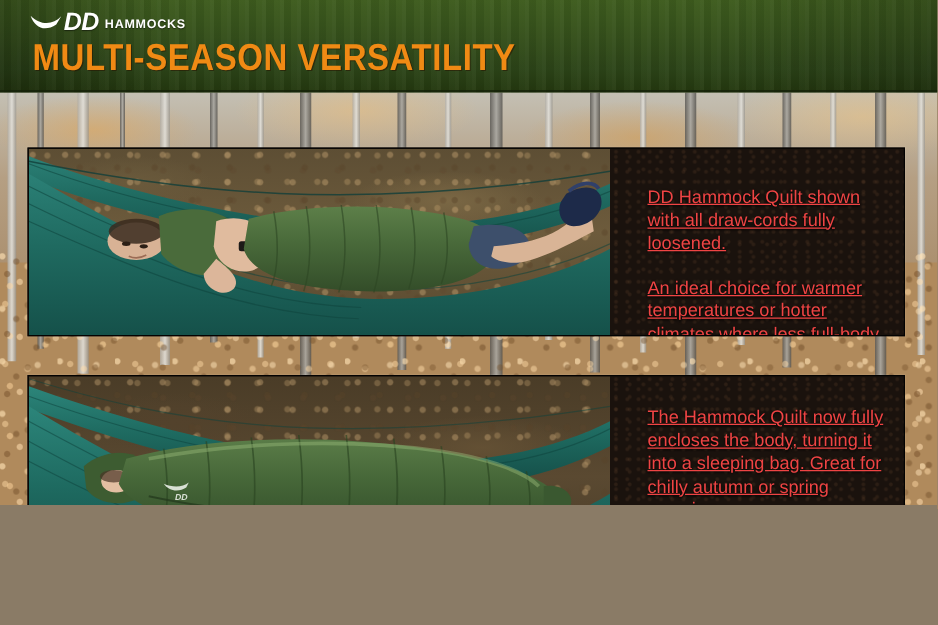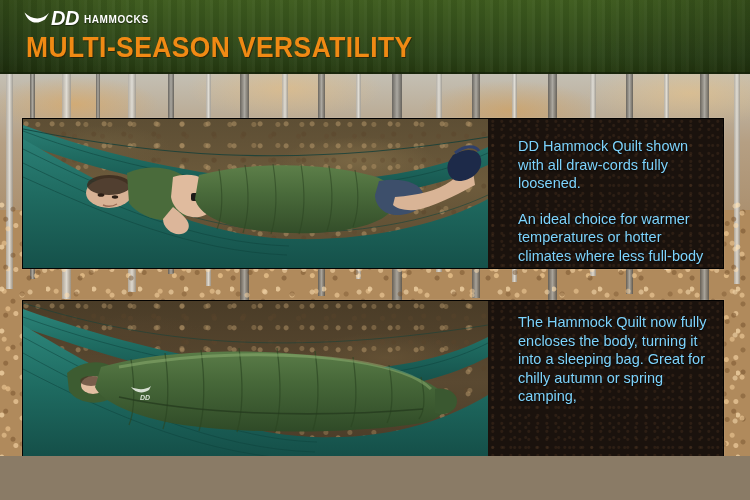--- a/index.html
+++ b/index.html
@@ -1,21 +1,21 @@
 <!DOCTYPE html>
 <html><head>
 <meta charset="utf-8">
 <style>
   html,body{margin:0;padding:0;}
   body{
     width:750px;height:500px;overflow:hidden;
     font-family:"Liberation Sans", sans-serif;
     background:#8a7b66;
   }
-  #stage{position:relative;width:750px;height:456px;overflow:hidden;}
+  #stage{position:relative;width:750px;height:404px;overflow:hidden;}
 
   
   .bg{position:absolute;inset:0;overflow:hidden;background:#9a8d7c;}
   .bg-sky{
     position:absolute;left:0;top:0;width:750px;height:230px;
     background:
       linear-gradient(to bottom,#cfd2d0 0%, #c4c0b4 32%, #b59f83 62%, #a98d6b 100%);
   }
   .bg-ground{
     position:absolute;left:0;top:210px;width:750px;height:290px;
@@ -153,23 +153,24 @@
     background:radial-gradient(ellipse 30px 28px at 50% 50%, #57b02a 0%, rgba(60,140,30,.0) 72%);
     opacity:.85;
   }
 
   
   .hammock{position:absolute;left:0;top:0;width:100%;height:100%;}
 
   
 
   .text-col{
-    position:absolute;top:0;right:0;height:100%;
-    color:#7dd3fc;
-    font-family:"Liberation Sans", sans-serif;
+    position:absolute;top:12px;right:0;height:100%;
+    color:#ef4444;
+    font-family:"Liberation Sans", sans-serif;
+    text-decoration:underline;
   }
   .text-col p{
     margin:0;
     font-size:14.5px;line-height:18.5px;
     text-shadow:0 1px 2px rgba(0,0,0,.9);
   }
   .text-col p + p{margin-top:17px;}
   .tc-top{left:495px;right:8px;padding-top:18px;}
   .tc-bot{left:495px;right:8px;padding-top:12px;}
   .tc-bot p + p{margin-top:21px;}

